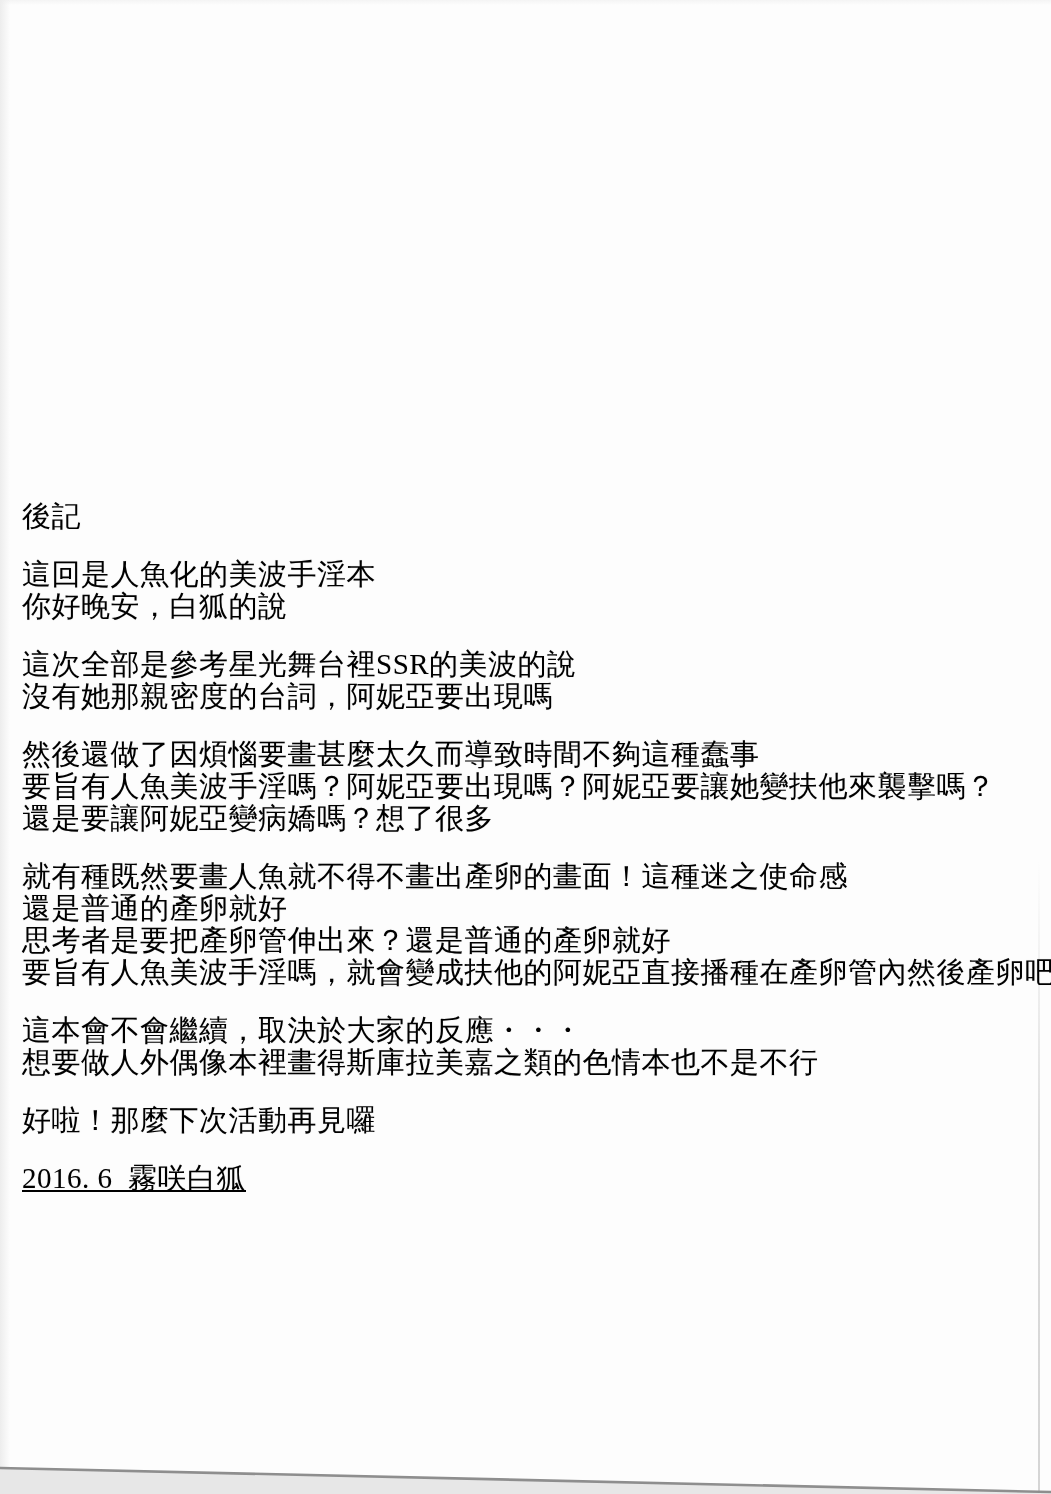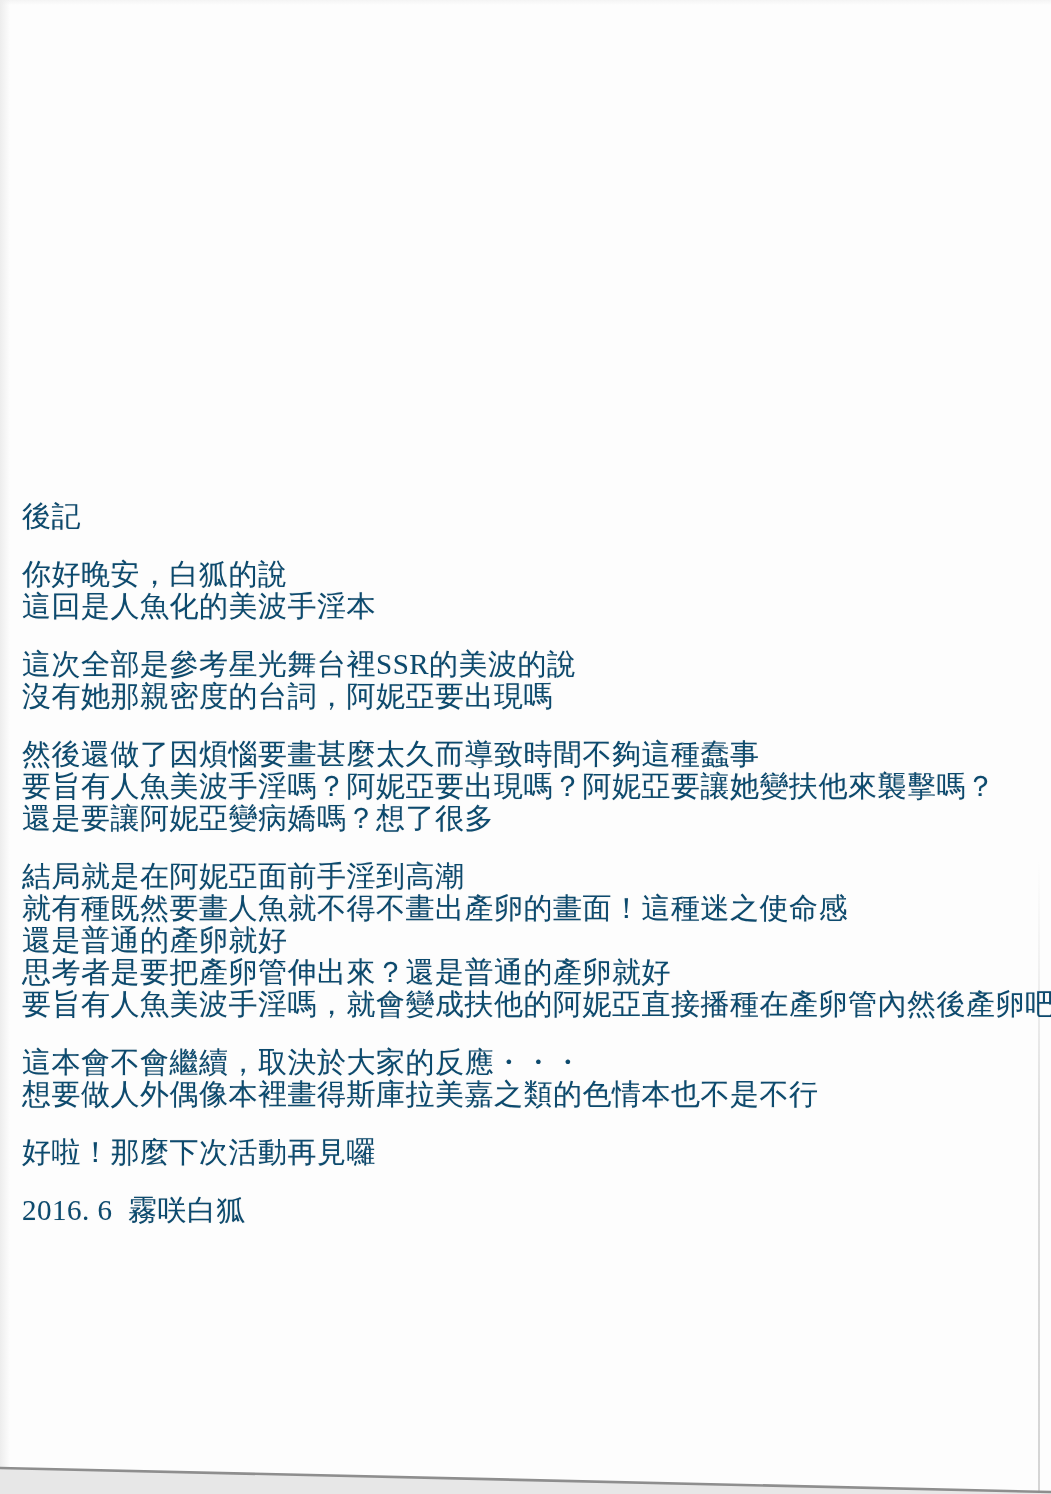--- a/index.html
+++ b/index.html
@@ -63,50 +63,50 @@
   .afterword .para {
     margin: 0 0 26px 0;
   }
   .afterword .line {
     display: block;
     white-space: pre;
   }
   .signature {
     margin: 0;
     white-space: pre;
+    text-decoration: underline;
   }
 </style>
 </head>
 <body>
 
 <div class="scan-page" style="background: rgb(253, 253, 253);">
 
   <div class="edge-top"></div>
   <div class="edge-left"></div>
   <div class="edge-right-line"></div>
 
-  <div class="afterword" style="color: #0c4a6e;">
+  <div class="afterword" style="color: #000000;">
     <p class="heading">後記</p>
 
     <div id="afterword-body">
         <p class="para">
+          <span class="line">這回是人魚化的美波手淫本</span>
           <span class="line">你好晚安，白狐的說</span>
-          <span class="line">這回是人魚化的美波手淫本</span>
         </p>
         <p class="para">
           <span class="line">這次全部是參考星光舞台裡SSR的美波的說</span>
           <span class="line">沒有她那親密度的台詞，阿妮亞要出現嗎</span>
         </p>
         <p class="para">
           <span class="line">然後還做了因煩惱要畫甚麼太久而導致時間不夠這種蠢事</span>
           <span class="line">要旨有人魚美波手淫嗎？阿妮亞要出現嗎？阿妮亞要讓她變扶他來襲擊嗎？</span>
           <span class="line">還是要讓阿妮亞變病嬌嗎？想了很多</span>
         </p>
         <p class="para">
-          <span class="line">結局就是在阿妮亞面前手淫到高潮</span>
           <span class="line">就有種既然要畫人魚就不得不畫出產卵的畫面！這種迷之使命感</span>
           <span class="line">還是普通的產卵就好</span>
           <span class="line">思考者是要把產卵管伸出來？還是普通的產卵就好</span>
           <span class="line">要旨有人魚美波手淫嗎，就會變成扶他的阿妮亞直接播種在產卵管內然後產卵吧</span>
         </p>
         <p class="para">
           <span class="line">這本會不會繼續，取決於大家的反應・・・</span>
           <span class="line">想要做人外偶像本裡畫得斯庫拉美嘉之類的色情本也不是不行</span>
         </p>
         <p class="para">

